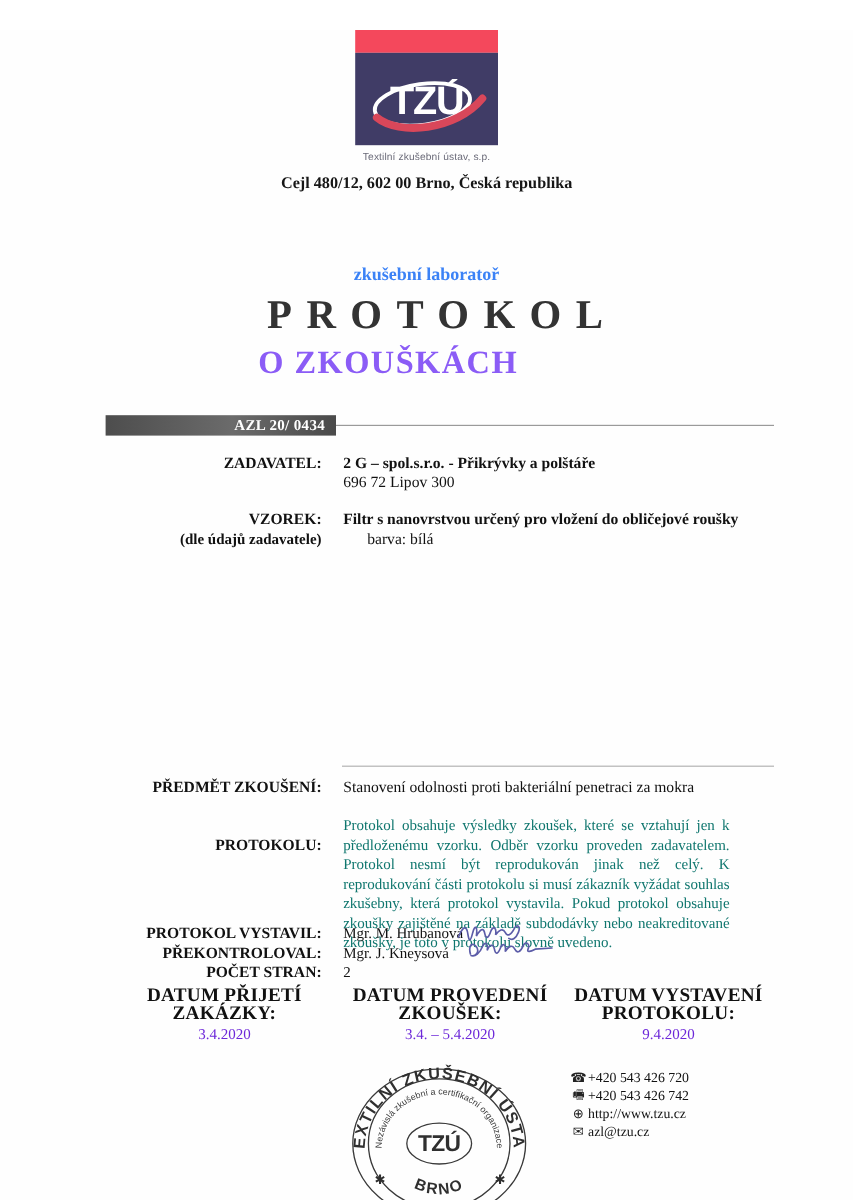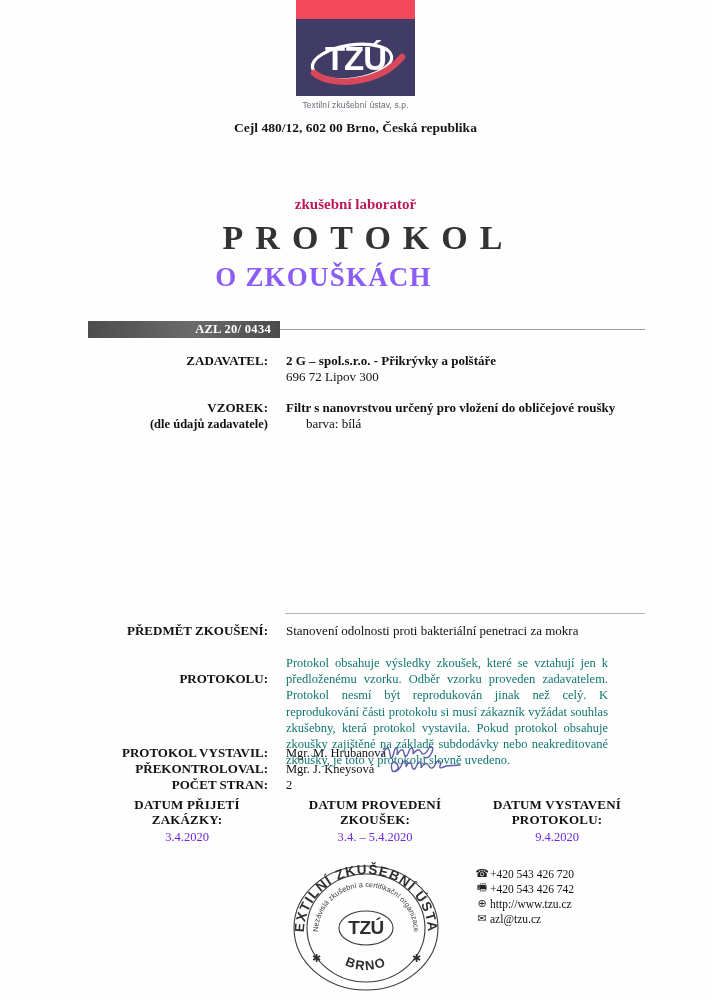--- a/index.html
+++ b/index.html
@@ -12,20 +12,21 @@
     height: 1000px;
     position: relative;
     font-family: "Liberation Serif", "DejaVu Serif", serif;
     color: #1a1a1a;
     overflow: hidden;
   }
   .page {
     position: absolute;
     inset: 0;
     background: #fefefe;
+    margin-top: 25px;
   }
 
   
   .logo-wrap {
     position: absolute;
     left: 296px;
     top: 0px;
     width: 119px;
     height: 96px;
   }
@@ -88,21 +89,21 @@
 
   
   .lab-line {
     position: absolute;
     left: 0;
     top: 196px;
     width: 711px;
     text-align: center;
     font-size: 15px;
     font-weight: bold;
-    color: #be185d;
+    color: #3b82f6;
   }
   .title-main {
     position: absolute;
     left: 0;
     top: 219px;
     width: 693px;
     text-align: center;
     font-size: 34px;
     font-weight: bold;
     letter-spacing: 12px;
@@ -218,21 +219,21 @@
     height: 42px;
   }
 
   
   .date-col {
     position: absolute;
     top: 797px;
     text-align: center;
   }
   .date-col .dl {
-    font-size: 13px;
+    font-size: 16px;
     font-weight: bold;
     line-height: 15px;
     color: #111111;
     letter-spacing: 0.2px;
   }
   .date-col .dv {
     font-size: 12.5px;
     line-height: 16px;
     color: #6d28d9;
     margin-top: 2px;

